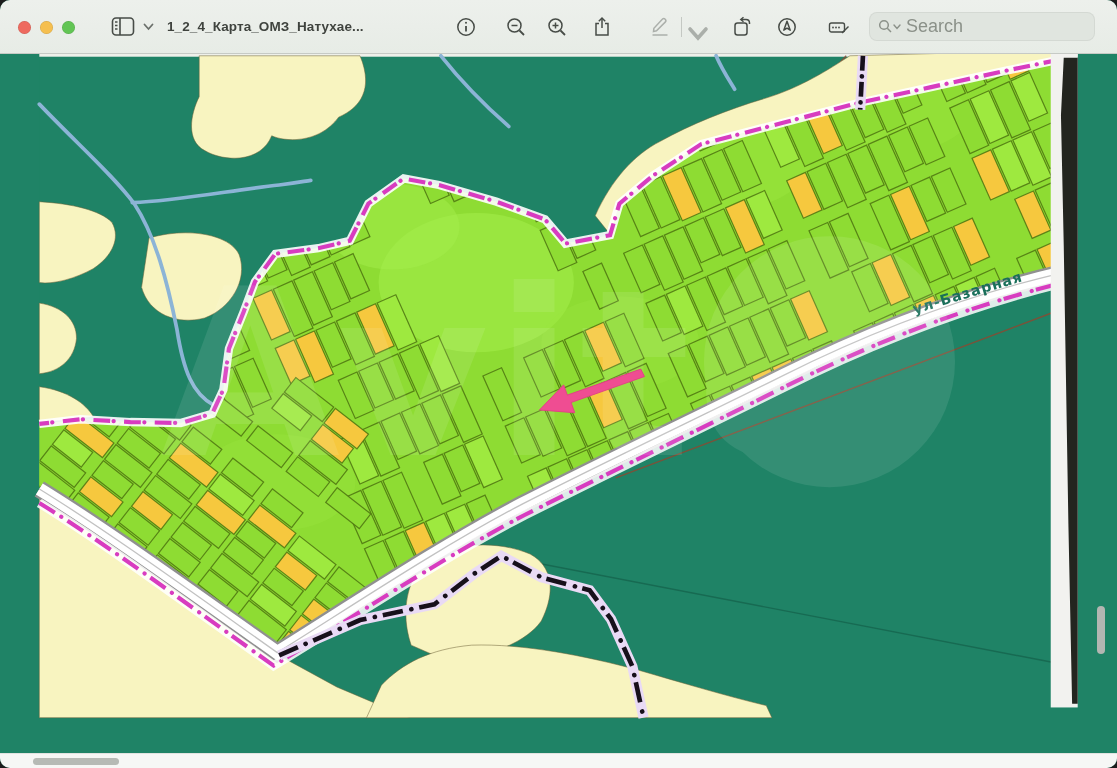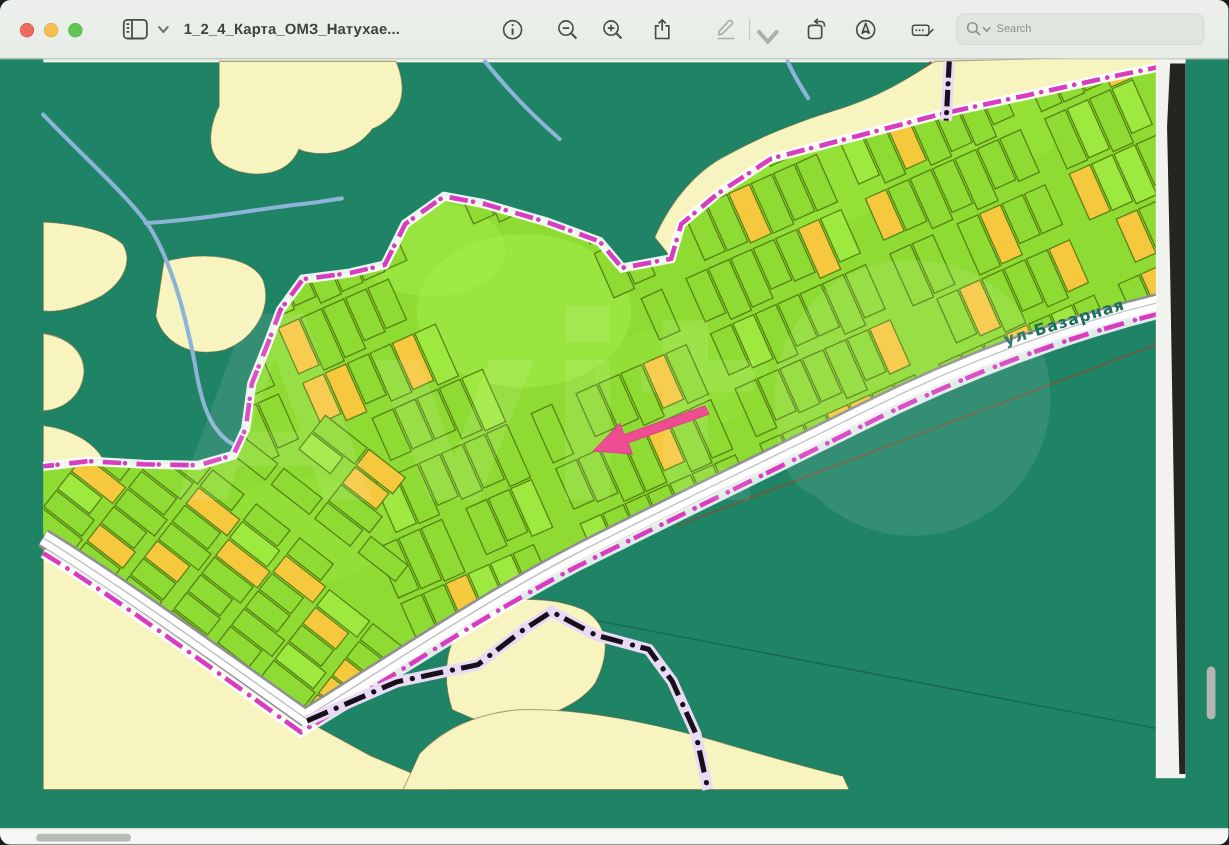--- a/index.html
+++ b/index.html
@@ -27,21 +27,21 @@
     font-size:13.5px;font-weight:700;color:#3f433e;letter-spacing:.1px;white-space:nowrap;
   }
   .sidebar-group{position:absolute;left:111px;top:16px;display:flex;align-items:center;color:#474c47;}
   .sidebar-group svg{display:block;}
   .search-field{
     position:absolute;left:869px;top:12px;width:226px;height:29px;
     background:#e0e5df;border:1px solid rgba(0,0,0,.05);border-radius:8px;
     display:flex;align-items:center;box-sizing:border-box;padding:0 8px;color:#8b9189;
   }
   .search-field svg{flex:0 0 auto;display:block;}
-  .search-ph{font-size:10px;color:#8b9189;margin-left:5px;}
+  .search-ph{font-size:18px;color:#8b9189;margin-left:5px;}
   
   .map{position:absolute;left:0;top:53px;width:1117px;height:700px;z-index:1;}
   .map svg{display:block;}
   
   .hscroll{
     position:absolute;left:0;bottom:0;width:1117px;height:15px;
     background:#f6f7f5;border-top:1px solid #e1e3e0;z-index:6;box-sizing:border-box;
   }
   .hscroll-thumb{position:absolute;left:33px;top:4px;width:86px;height:7px;border-radius:4px;background:#b6bab5;}
   .vscroll-thumb{position:absolute;left:1097px;top:606px;width:8px;height:48px;border-radius:4px;background:#b3b6b2;z-index:6;}

